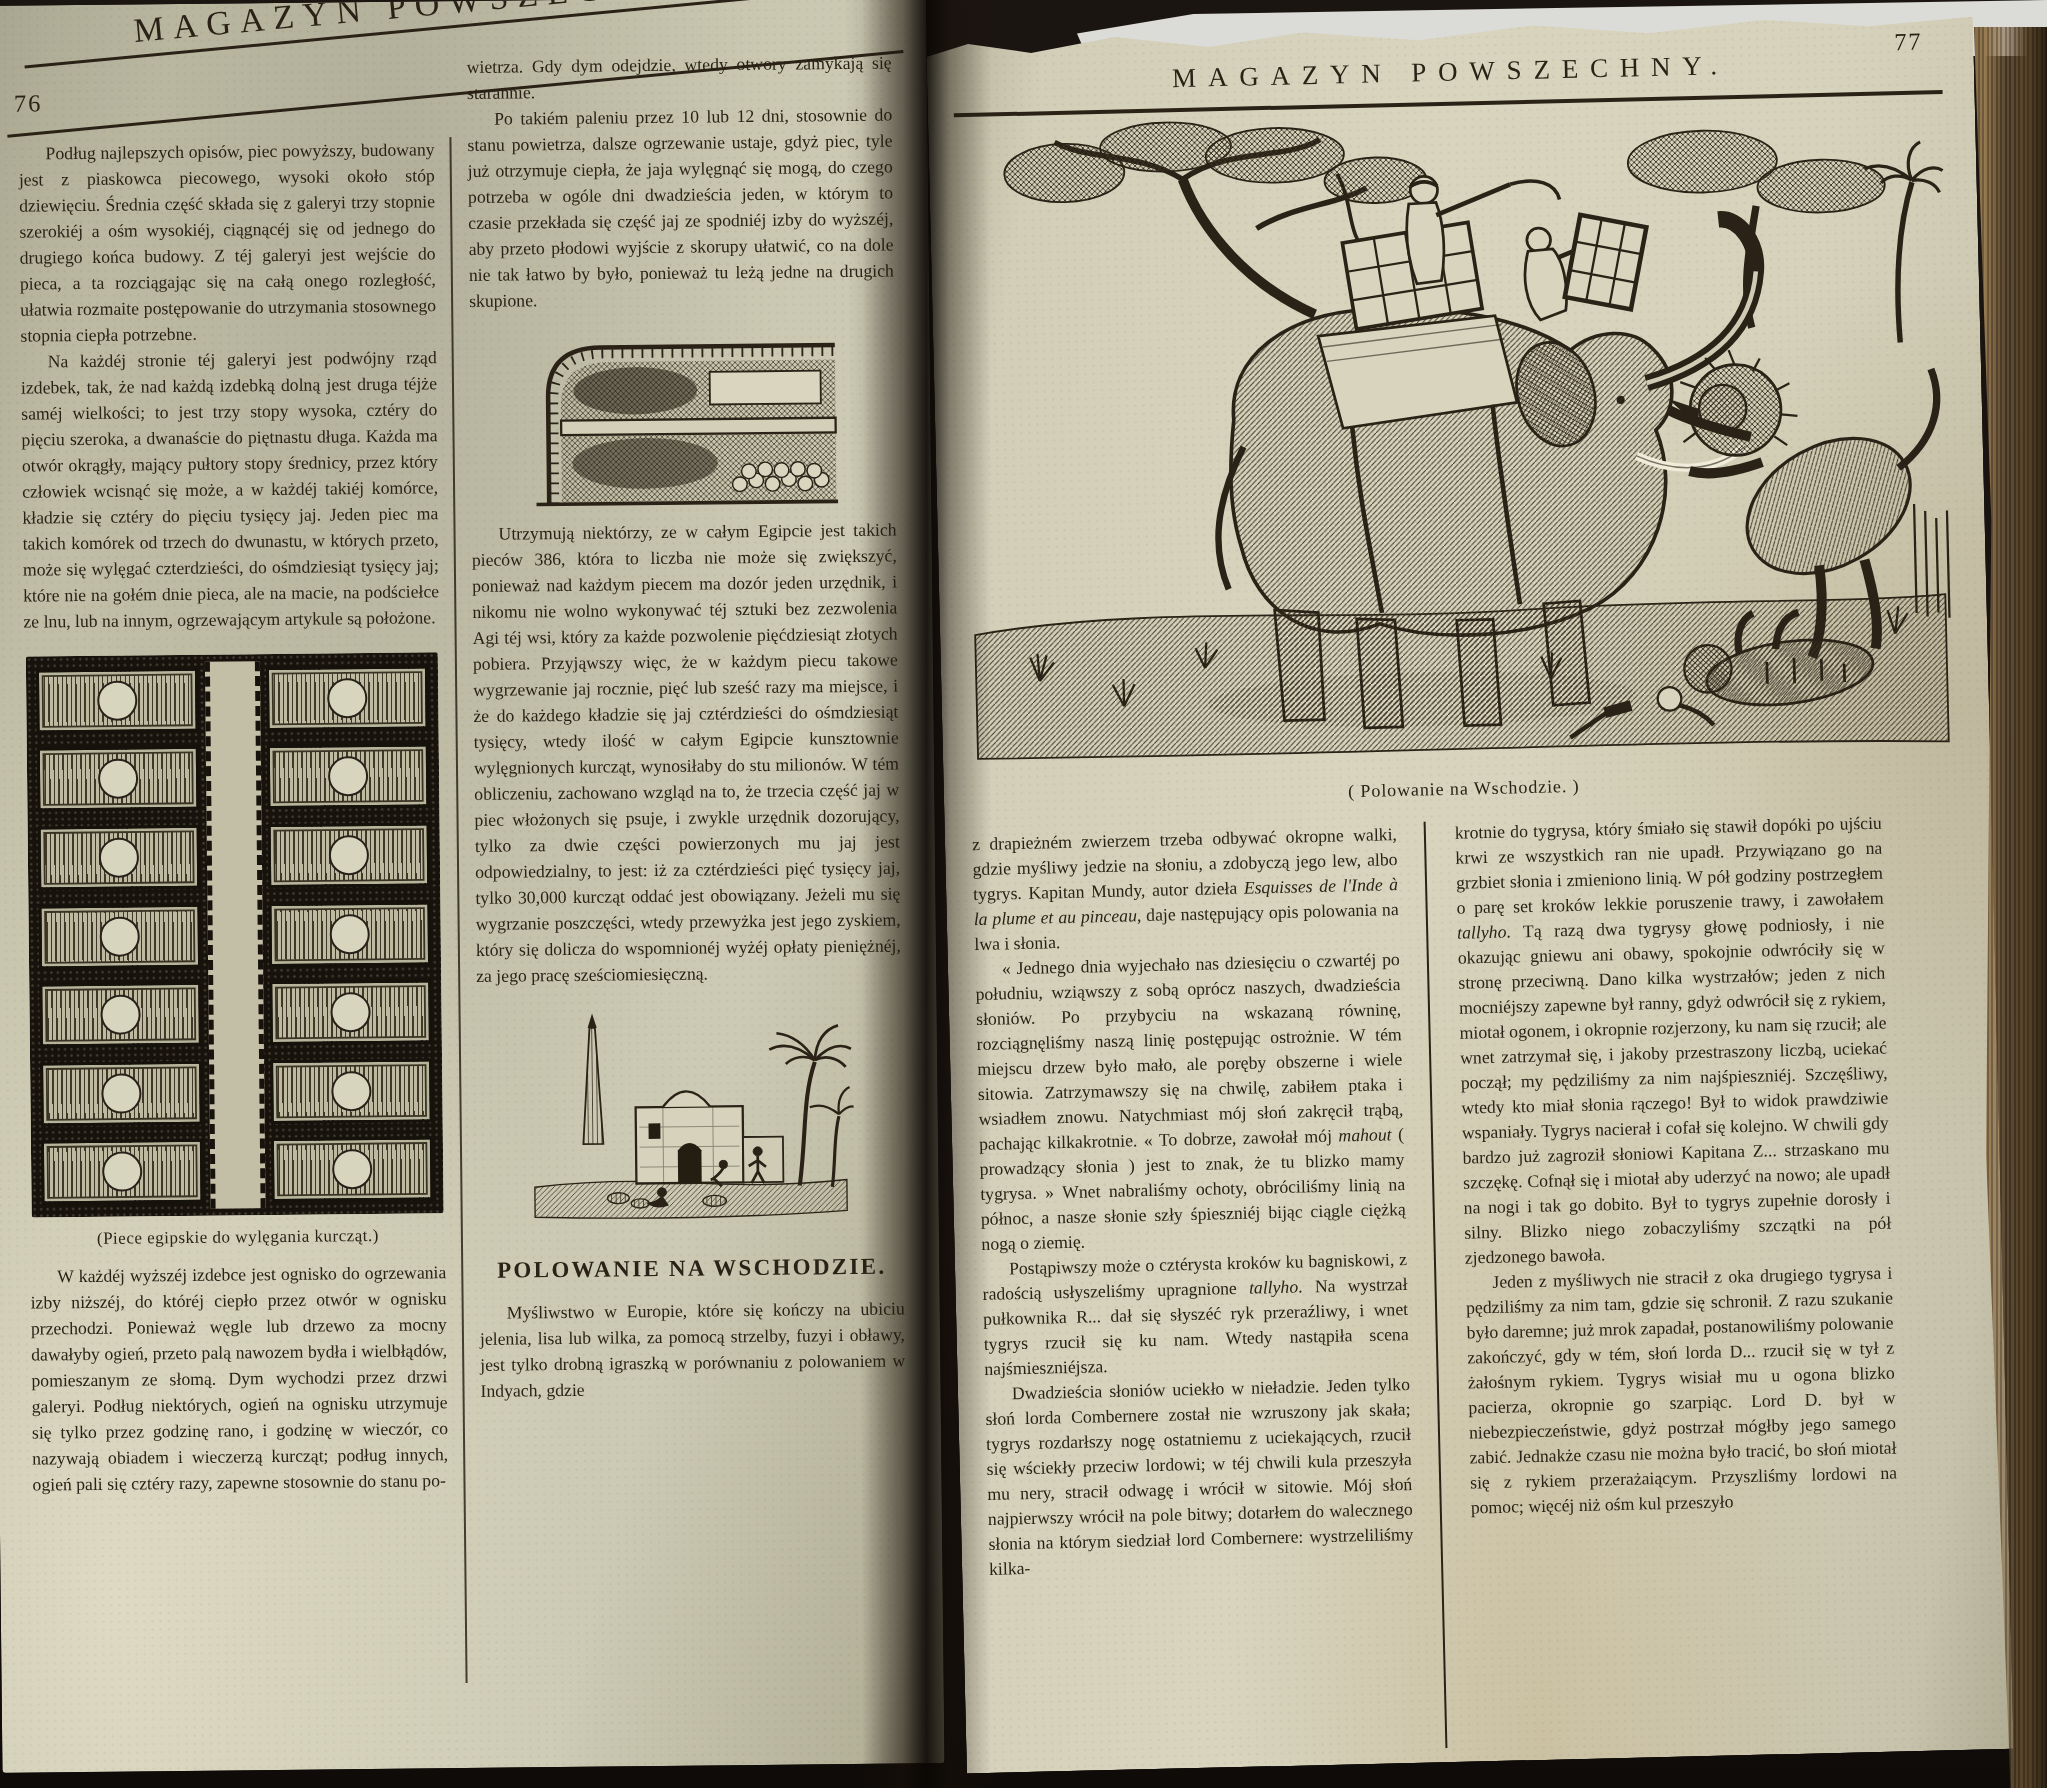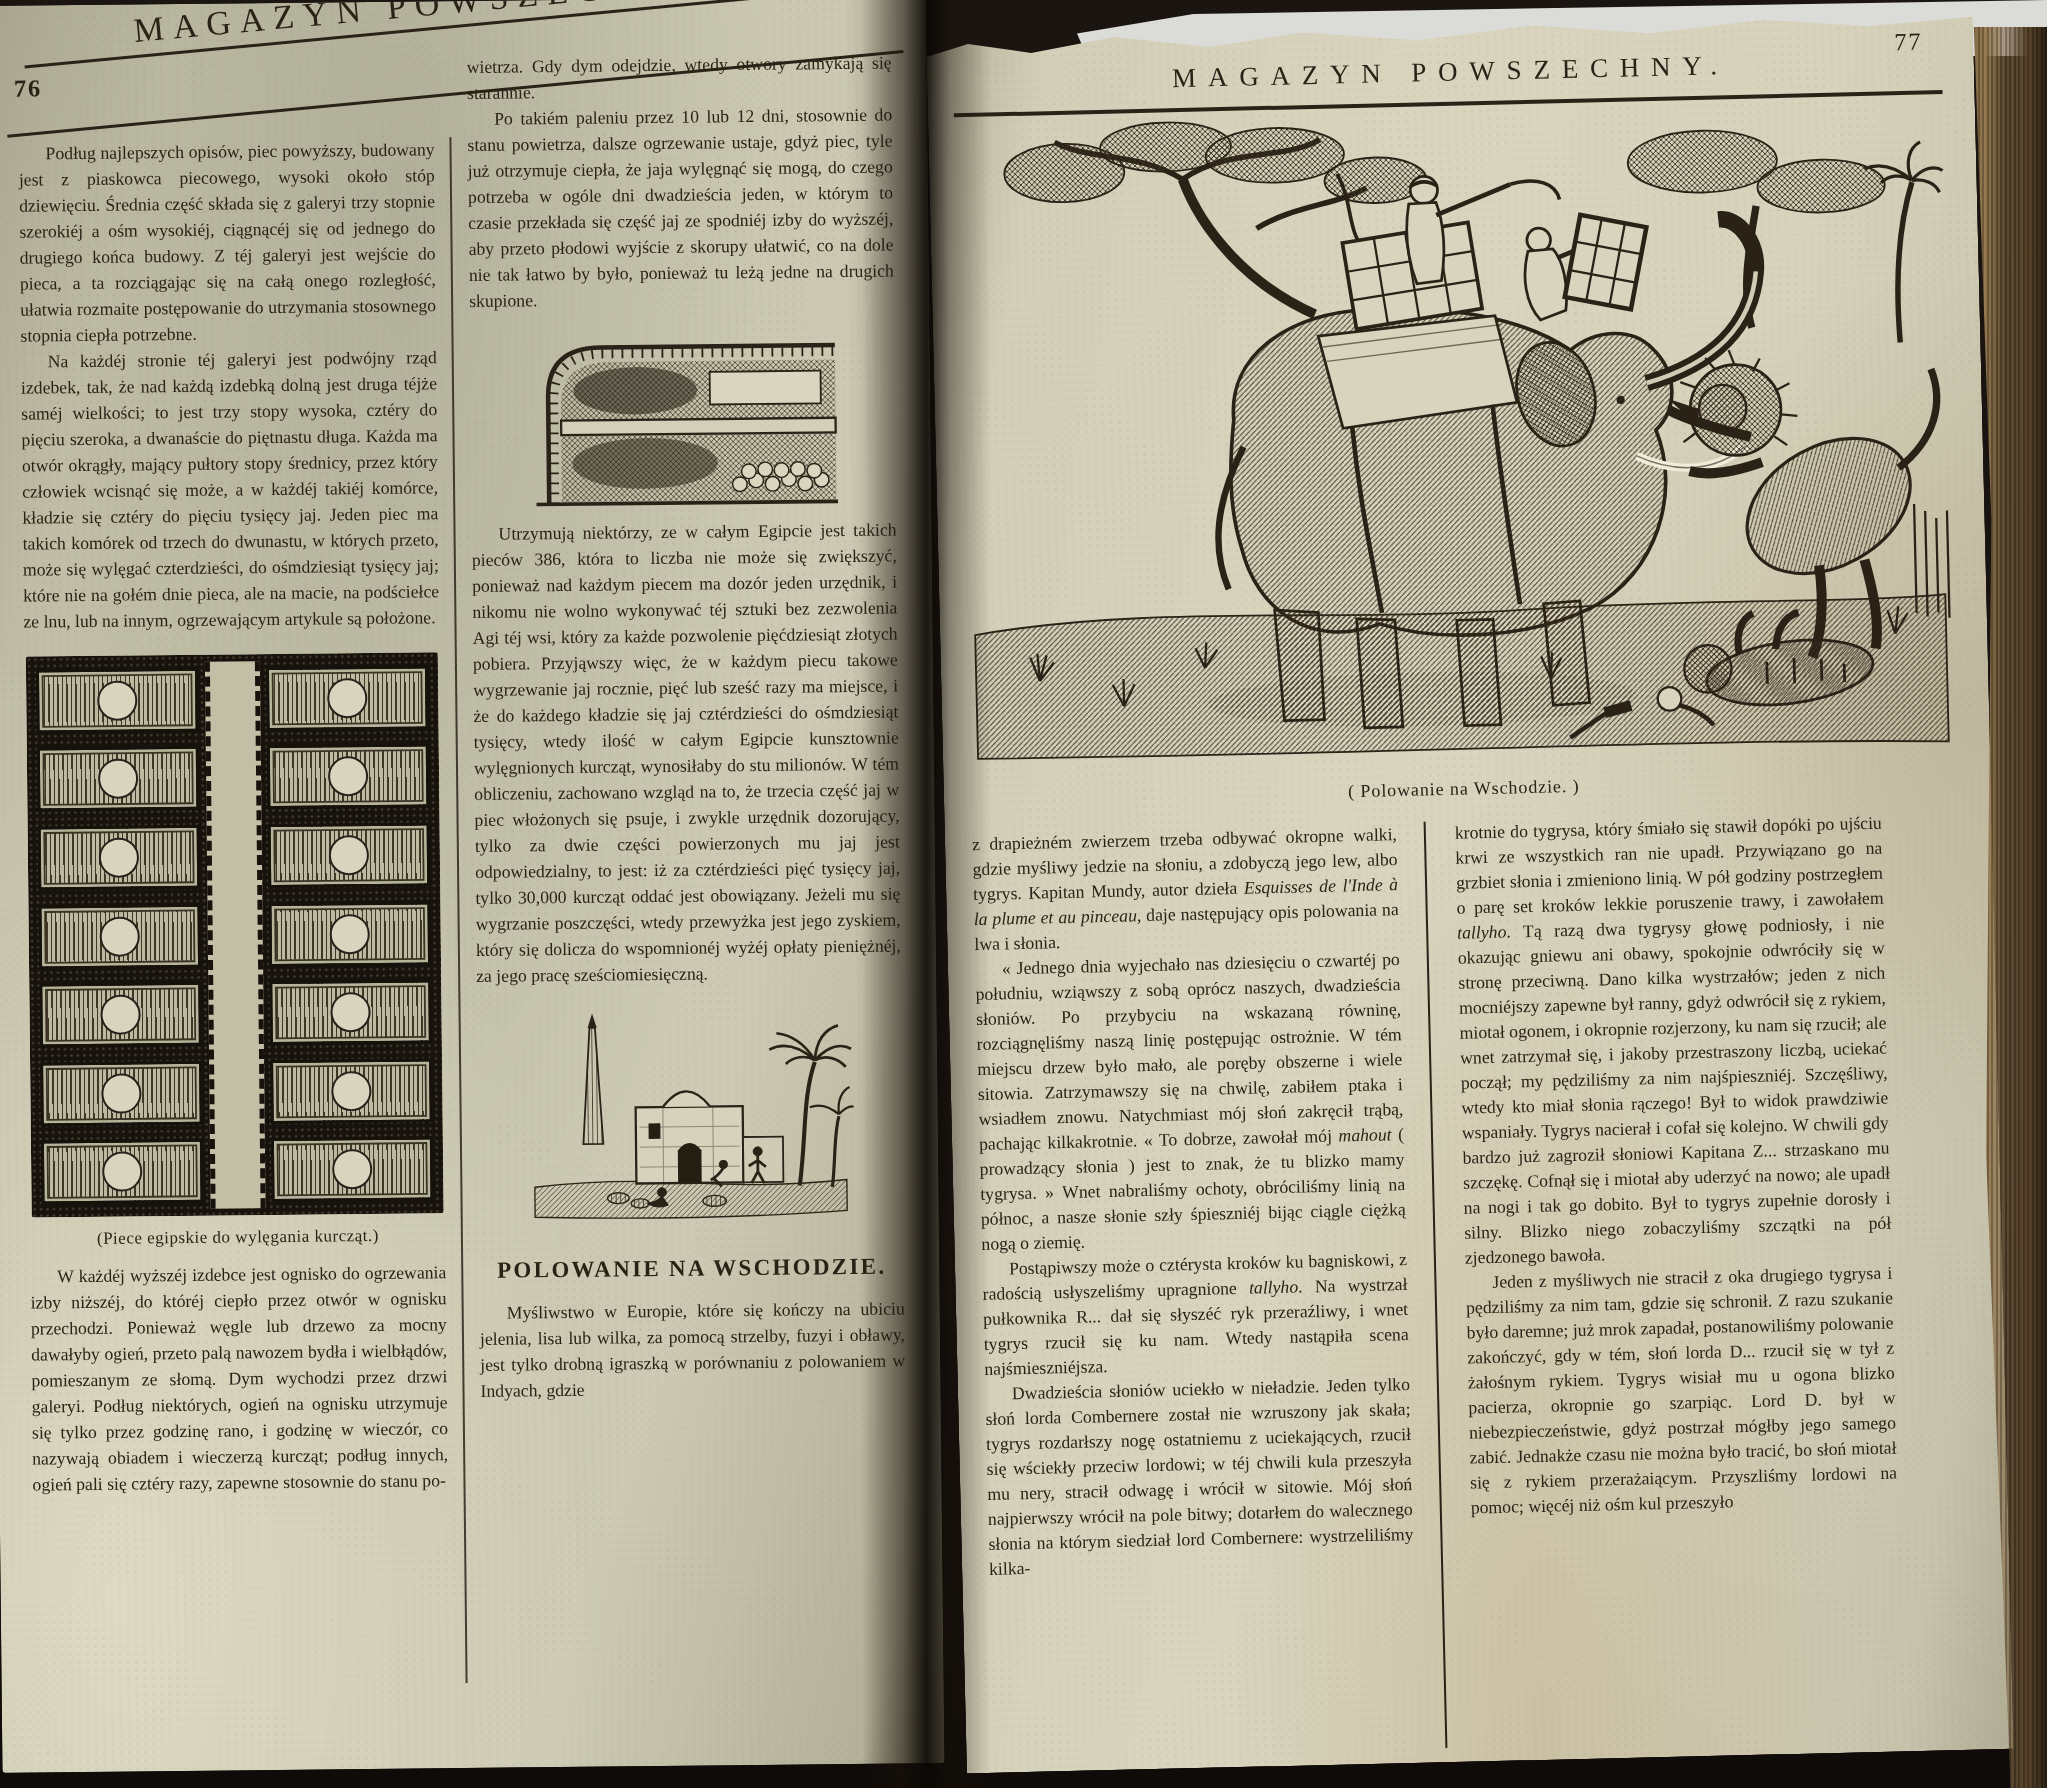--- a/index.html
+++ b/index.html
@@ -73,21 +73,21 @@
 </head>
 <body>
 
 <div class="scene">
   <div class="backdrop"></div>
   <div class="fore-edge"></div>
 
   <div class="page left-page">
     <div class="masthead" style="top:-16.4px;left:116px;width:655px;transform:rotate(-4.6deg);">MAGAZYN POWSZECHNY.</div>
     <div class="rule" style="top:60px;left:40px;width:873px;transform:rotate(-4.8deg);"></div>
-    <div class="pagenum" style="top:69px;left:29px;font-weight:bold;">76</div>
+    <div class="pagenum" style="top:84px;left:29px;">76</div>
     <div class="rule" style="top:129px;left:22px;width:900px;transform:rotate(-4.8deg);"></div>
     <div class="lp-divider"></div>
 
     <div class="col lp-col1">
       <p class="par">Podług najlepszych opisów, piec powyższy, budowany jest z piaskowca piecowego, wysoki około stóp dziewięciu. Średnia część składa się z galeryi trzy stopnie szerokiéj a ośm wysokiéj, ciągnącéj się od jednego do drugiego końca budowy. Z téj galeryi jest wejście do pieca, a ta rozciągając się na całą onego rozległość, ułatwia rozmaite postępowanie do utrzymania stosownego stopnia ciepła potrzebne.</p>
       <p class="par">Na każdéj stronie téj galeryi jest podwójny rząd izdebek, tak, że nad każdą izdebką dolną jest druga téjże saméj wielkości; to jest trzy stopy wysoka, cztéry do pięciu szeroka, a dwanaście do piętnastu długa. Każda ma otwór okrągły, mający pułtory stopy średnicy, przez który człowiek wcisnąć się może, a w każdéj takiéj komórce, kładzie się cztéry do pięciu tysięcy jaj. Jeden piec ma takich komórek od trzech do dwunastu, w których przeto, może się wylęgać czterdzieści, do ośmdziesiąt tysięcy jaj; które nie na gołém dnie pieca, ale na macie, na podściełce ze lnu, lub na innym, ogrzewającym artykule są położone.</p>
 
       <div class="egg-grid">
         <div class="egg-col">
           <div class="egg-cell"></div>

